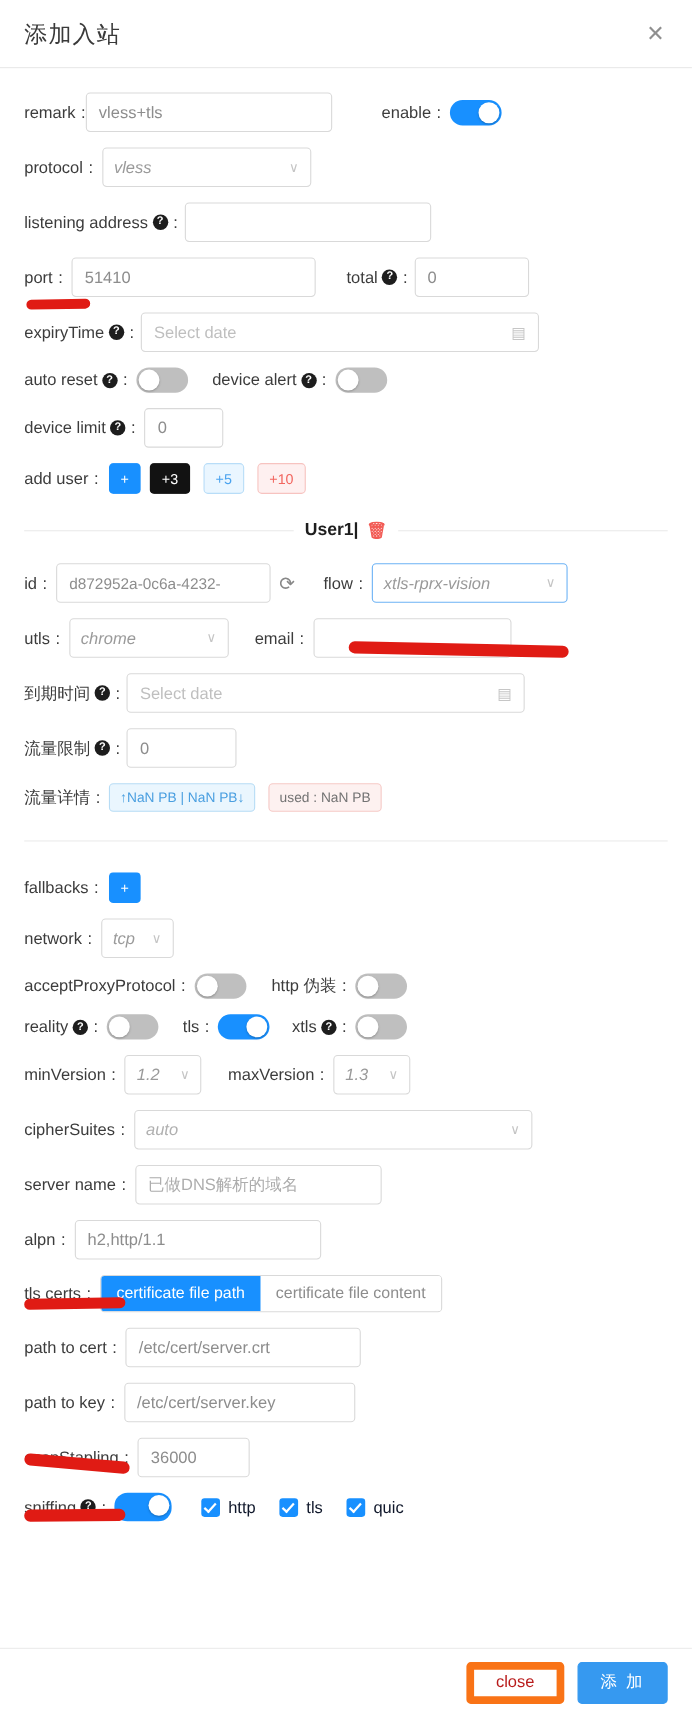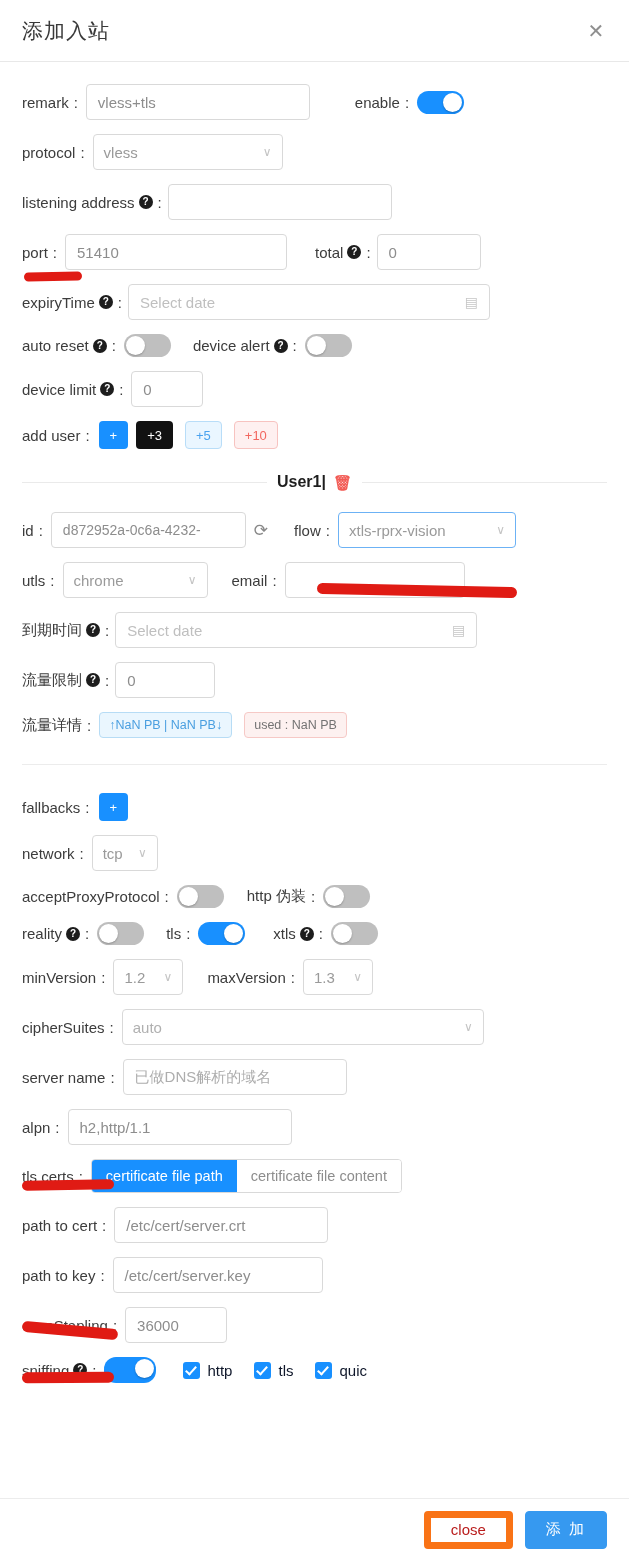--- a/index.html
+++ b/index.html
@@ -105,20 +105,21 @@
     height: 36px;
     padding: 0 10px;
     font-size: 15px;
     color: #9a9a9a;
     display: flex;
     align-items: center;
     justify-content: space-between;
     background: #fff;
     gap: 10px;
     white-space: nowrap;
+    font-style: italic;
   }
   .sel.focused { border-color: #6cb2f5; }
   .caret {
     color: #c4c4c4;
     font-size: 12px;
     line-height: 1;
     flex: 0 0 auto;
   }
 
   .date-inp {
@@ -300,21 +301,21 @@
   <div class="close-icon">✕</div>
 </div>
 
 <div class="modal-body">
 
   <div class="row" style="margin-bottom:14px;">
     <div class="lbl">
       <span>remark</span>
         <span class="colon">:</span>
     </div>
-    <div class="inp filled" style="width:224px; margin-left:8px;">vless+tls</div>
+    <div class="inp filled" style="width:224px; ">vless+tls</div>
     <div class="lbl" style="margin-left:45px;">
       <span>enable</span>
         <span class="colon">:</span>
     </div>
     <div class="sw on" style="margin-left:8px;"></div>
   </div>
 
   <div class="row">
     <div class="lbl">
       <span>protocol</span>
@@ -507,21 +508,21 @@
       <span>reality</span>
       <span class="help-icon">?</span>
         <span class="colon">:</span>
     </div>
     <div class="sw" style="margin-left:8px;"></div>
     <div class="lbl" style="margin-left:22px;">
       <span>tls</span>
         <span class="colon">:</span>
     </div>
     <div class="sw on" style="margin-left:8px;"></div>
-    <div class="lbl" style="margin-left:28px;">
+    <div class="lbl" style="margin-left:20px;">
       <span>xtls</span>
       <span class="help-icon">?</span>
         <span class="colon">:</span>
     </div>
     <div class="sw" style="margin-left:8px;"></div>
   </div>
 
   <div class="row">
     <div class="lbl">
       <span>minVersion</span>

